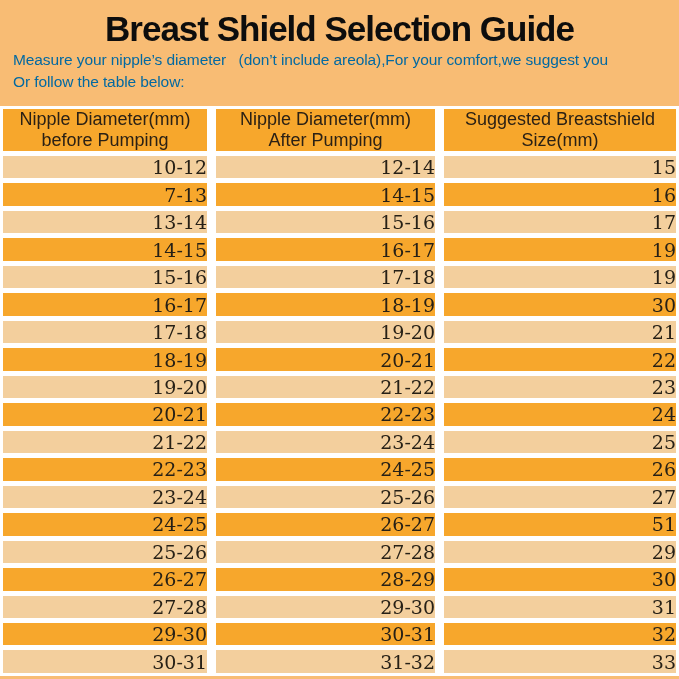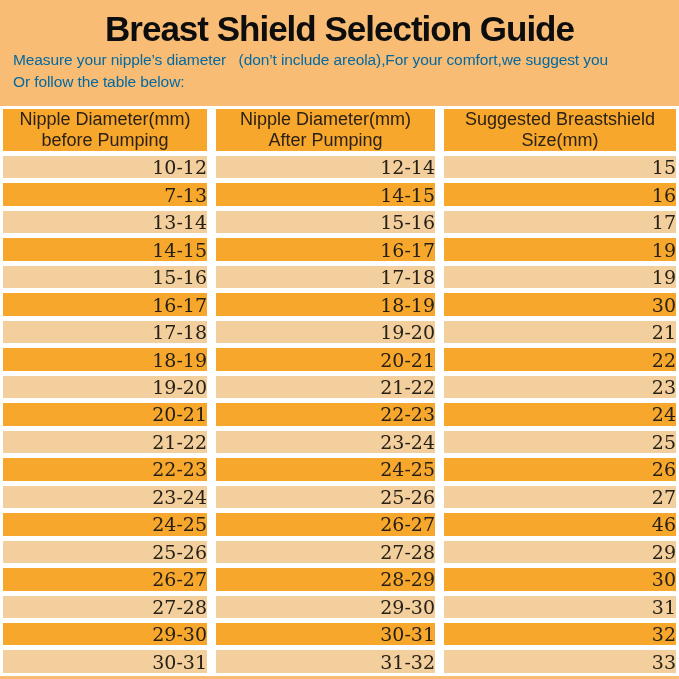--- a/index.html
+++ b/index.html
@@ -160,21 +160,21 @@
           <td>26</td>
         </tr>
         <tr>
           <td>23-24</td>
           <td>25-26</td>
           <td>27</td>
         </tr>
         <tr>
           <td>24-25</td>
           <td>26-27</td>
-          <td>46</td>
+          <td>51</td>
         </tr>
         <tr>
           <td>25-26</td>
           <td>27-28</td>
           <td>29</td>
         </tr>
         <tr>
           <td>26-27</td>
           <td>28-29</td>
           <td>30</td>

